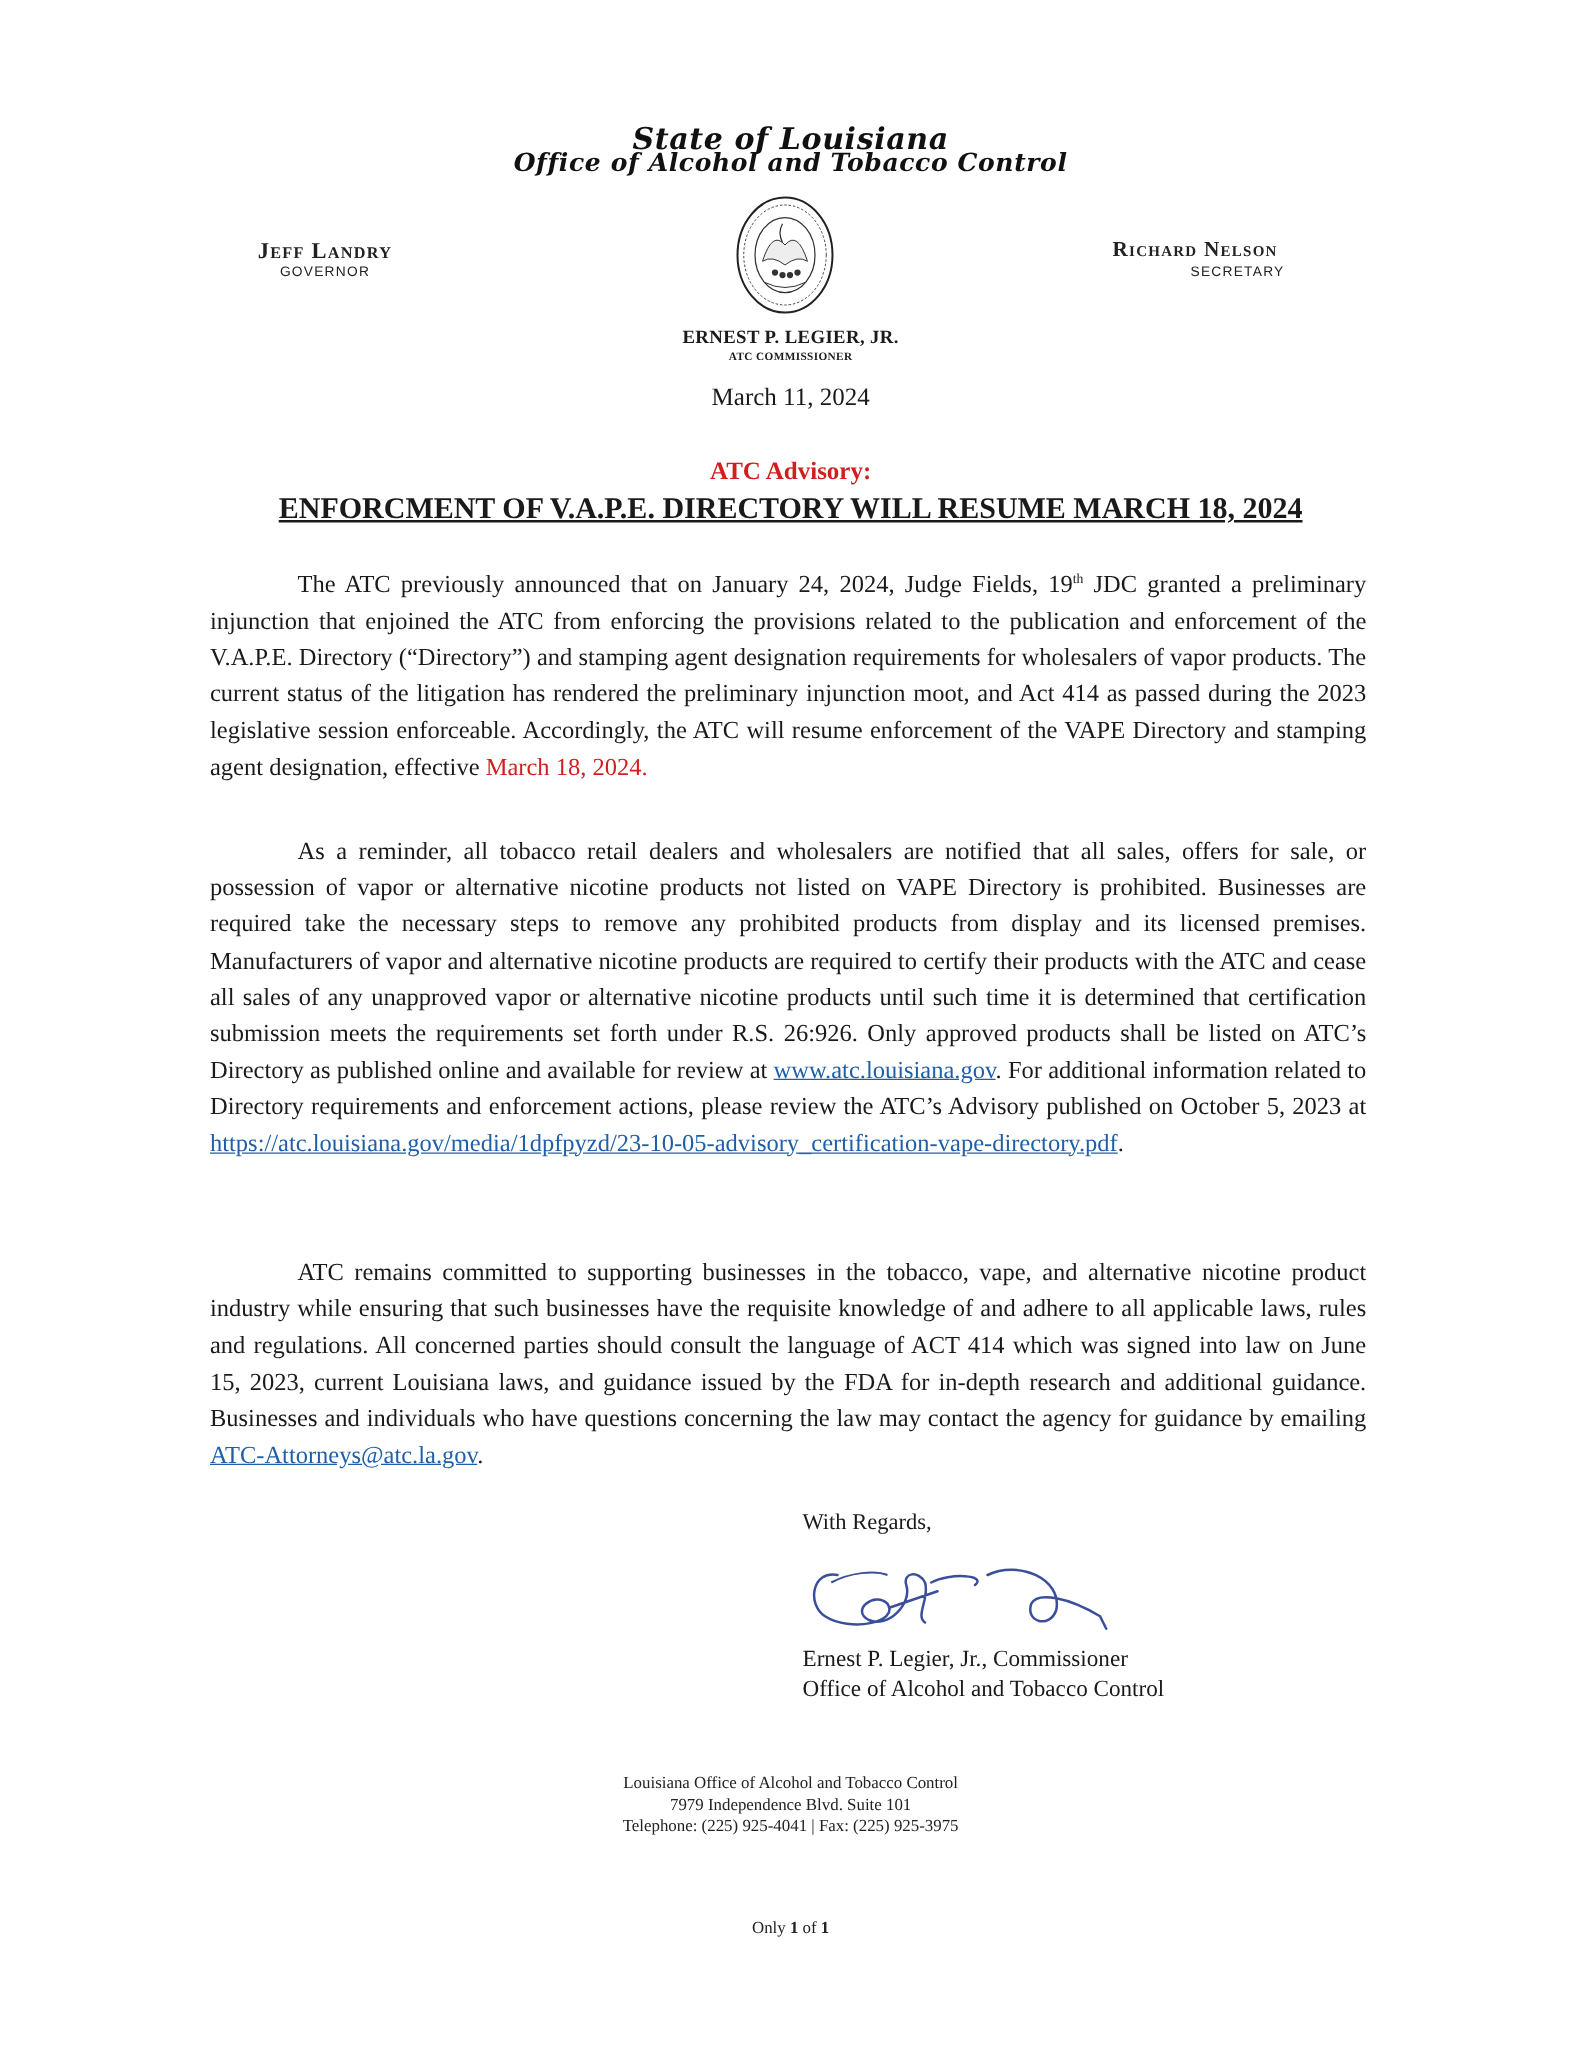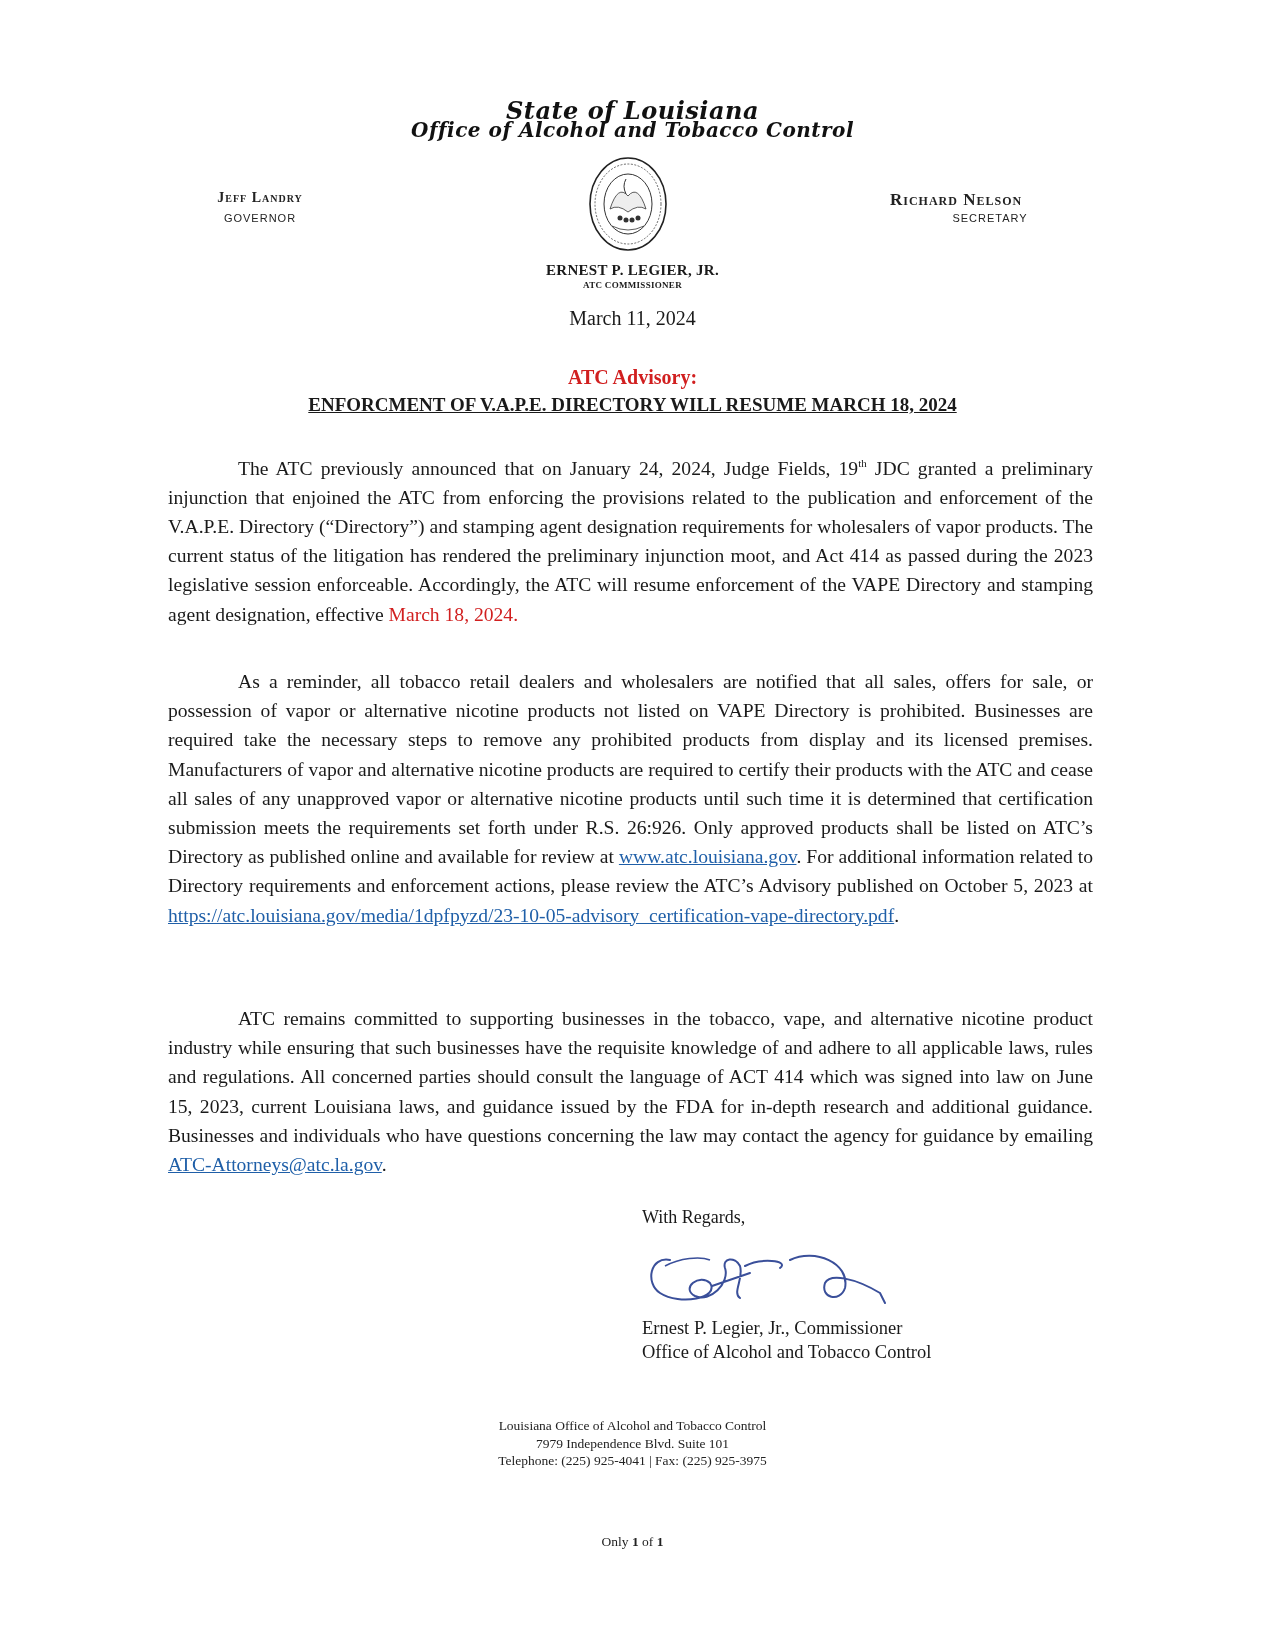--- a/index.html
+++ b/index.html
@@ -5,34 +5,34 @@
   html, body { margin: 0; padding: 0; background: #ffffff; }
   body { width: 1265px; height: 1638px; position: relative; overflow: hidden; font-family: "Liberation Serif", "DejaVu Serif", serif; color: #1a1a1a; }
   .abs { position: absolute; }
   .center { left: 0; width: 1265px; text-align: center; }
 
   .gothic { font-family: "DejaVu Serif", "Liberation Serif", serif; font-weight: bold; color: #111; letter-spacing: 0.5px; }
   #state-title { top: 80px; font-size: 24px; font-style: italic; margin-top: 16px; }
   #office-title { top: 118px; font-size: 20px; font-style: italic; }
 
   .official { font-variant: small-caps; font-weight: bold; font-family: "Liberation Serif", serif; color: #222; }
-  #gov-name { left: 175px; top: 190px; width: 170px; text-align: center; font-size: 14px; letter-spacing: 1px; }
+  #gov-name { left: 175px; top: 190px; width: 170px; text-align: center; font-size: 18px; letter-spacing: 1px; }
   #gov-title { left: 175px; top: 212px; width: 170px; text-align: center; font-size: 11px; letter-spacing: 1px; font-family: "Liberation Sans", sans-serif; font-weight: normal; text-transform: uppercase; }
   #sec-name { left: 890px; top: 190px; width: 200px; text-align: left; font-size: 17px; letter-spacing: 1px; }
   #sec-title { left: 890px; top: 212px; width: 200px; text-align: center; font-size: 11px; letter-spacing: 1px; font-family: "Liberation Sans", sans-serif; font-weight: normal; text-transform: uppercase; }
 
   #seal { left: 568px; top: 154px; width: 120px; height: 100px; }
 
   #comm-name { top: 262px; font-size: 15px; font-weight: bold; letter-spacing: 0.3px; }
   #comm-title { top: 280px; font-size: 9px; font-weight: bold; letter-spacing: 0.3px; }
 
   #date { top: 307px; font-size: 20px; }
 
   #advisory-label { top: 366px; font-size: 20px; font-weight: bold; color: #d11f1f; }
-  #advisory-title { top: 394px; font-size: 19px; font-weight: bold; text-decoration: underline; }
+  #advisory-title { top: 394px; font-size: 24px; font-weight: bold; text-decoration: underline; }
 
   .body-text { left: 148px; width: 925px; font-size: 19.6px; line-height: 29.2px; text-align: justify; margin-left: 20px; }
   .indent { text-indent: 70px; }
   #para1 { top: 449px; }
   #para2 { top: 667px; }
   #para3 { top: 1004px; }
   .red { color: #d11f1f; }
   a.link { color: #1f5fa8; text-decoration: underline; }
 
   #regards { left: 642px; top: 1207px; font-size: 18px; }

